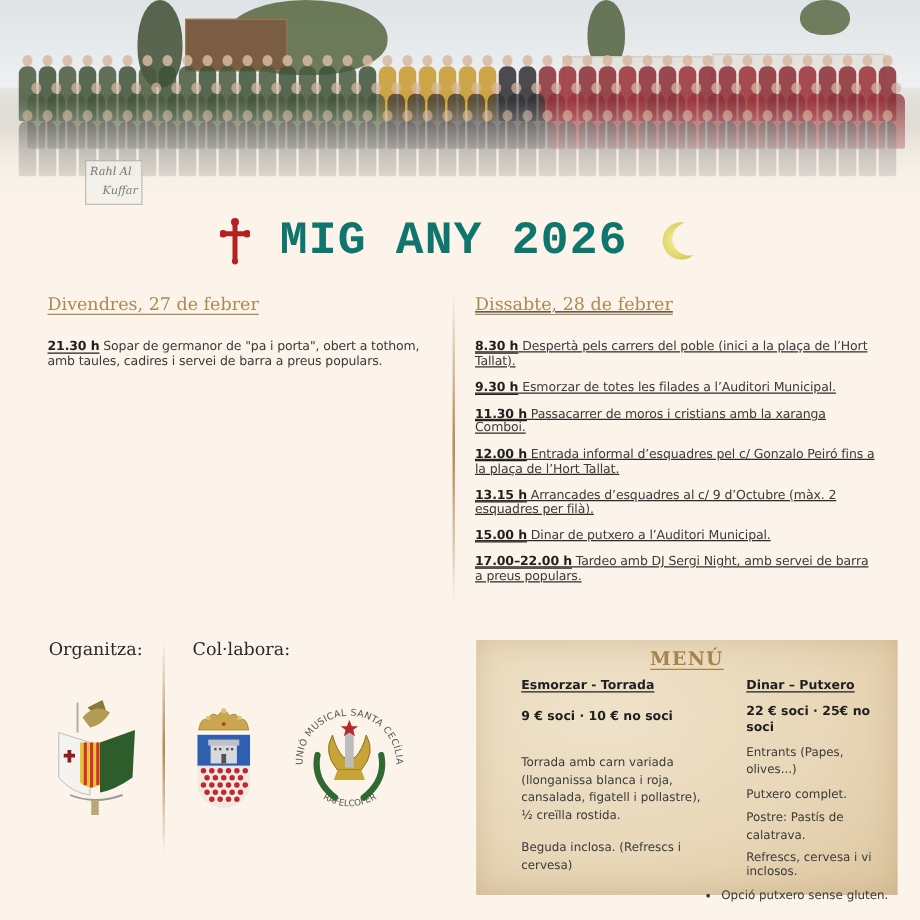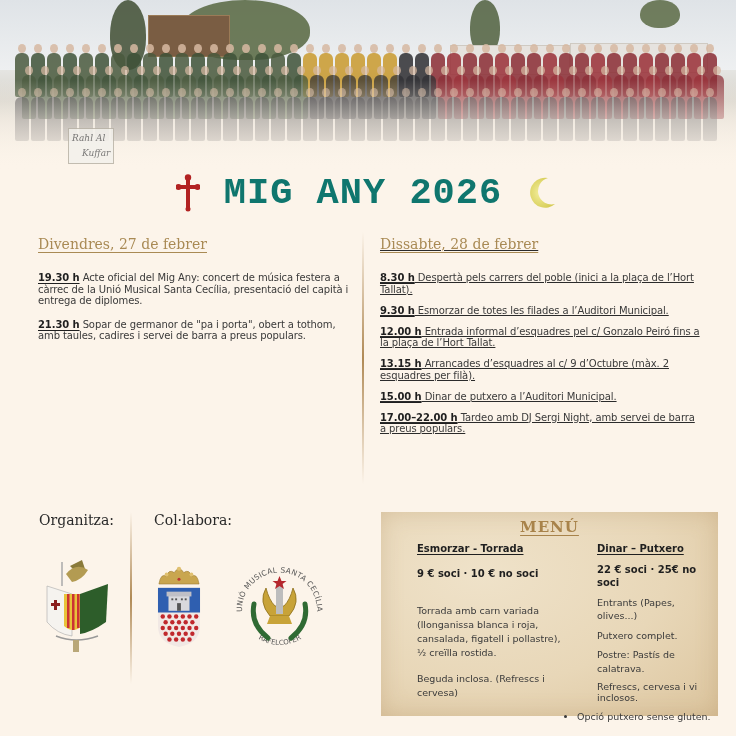--- a/index.html
+++ b/index.html
@@ -243,30 +243,30 @@
         <stop offset="0%" stop-color="#f3ee9c"></stop>
         <stop offset="100%" stop-color="#d6cc55"></stop>
       </radialGradient>
     </defs>
     <path d="M24 3 A15 15 0 1 0 31 29 A12 12 0 1 1 24 3 Z" fill="url(#mg)"></path>
   </svg>
 </div>
 
 <div class="col left">
   <span class="day-heading">Divendres, 27 de febrer</span>
-  <div class="event"><span class="time">19.30 h</span><span> Acte oficial del Mig Any: concert de música festera a càrrec de la Unió Musical Santa Cecília, presentació del capità i entrega de diplomes.</span></div>
   <div class="event"><span class="time">21.30 h</span><span> Sopar de germanor de "pa i porta", obert a tothom, amb taules, cadires i servei de barra a preus populars.</span></div>
 </div>
 
 <div class="divider-v" style="left:362px;top:232px;height:252px;"></div>
 
 <div class="col right">
   <span class="day-heading">Dissabte, 28 de febrer</span>
   <div class="event"><span class="time">8.30 h</span><span> Despertà pels carrers del poble (inici a la plaça de l’Hort Tallat).</span></div>
   <div class="event"><span class="time">9.30 h</span><span> Esmorzar de totes les filades a l’Auditori Municipal.</span></div>
+  <div class="event"><span class="time">11.30 h</span><span> Passacarrer de moros i cristians amb la xaranga Comboi.</span></div>
   <div class="event"><span class="time">12.00 h</span><span> Entrada informal d’esquadres pel c/ Gonzalo Peiró fins a la plaça de l’Hort Tallat.</span></div>
   <div class="event"><span class="time">13.15 h</span><span> Arrancades d’esquadres al c/ 9 d’Octubre (màx. 2 esquadres per filà).</span></div>
   <div class="event"><span class="time">15.00 h</span><span> Dinar de putxero a l’Auditori Municipal.</span></div>
   <div class="event"><span class="time">17.00–22.00 h</span><span> Tardeo amb DJ Sergi Night, amb servei de barra a preus populars.</span></div>
 </div>
 
 <div class="sponsor-label" style="left:39px;top:512px;">Organitza:</div>
 <div class="divider-v" style="left:130px;top:512px;height:172px;"></div>
 <div class="sponsor-label" style="left:154px;top:512px;">Col·labora:</div>
 

